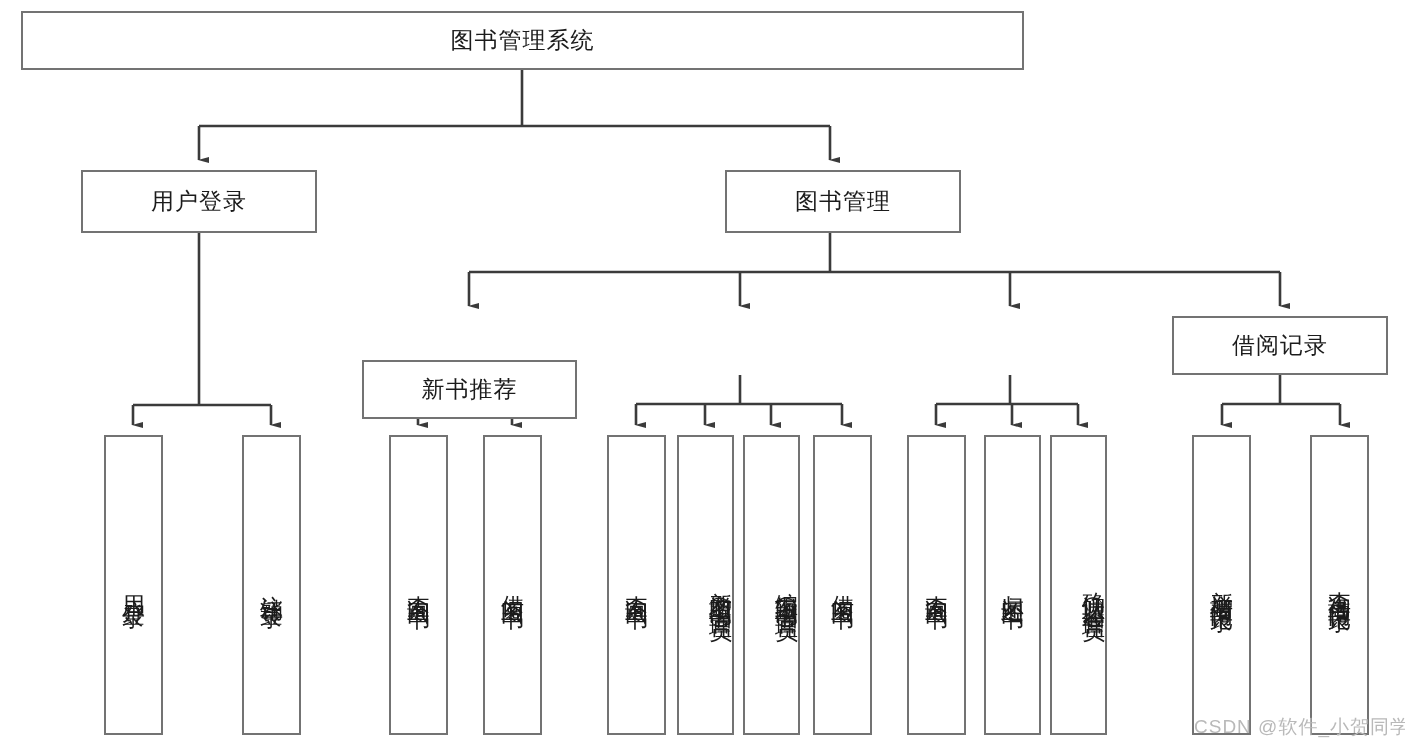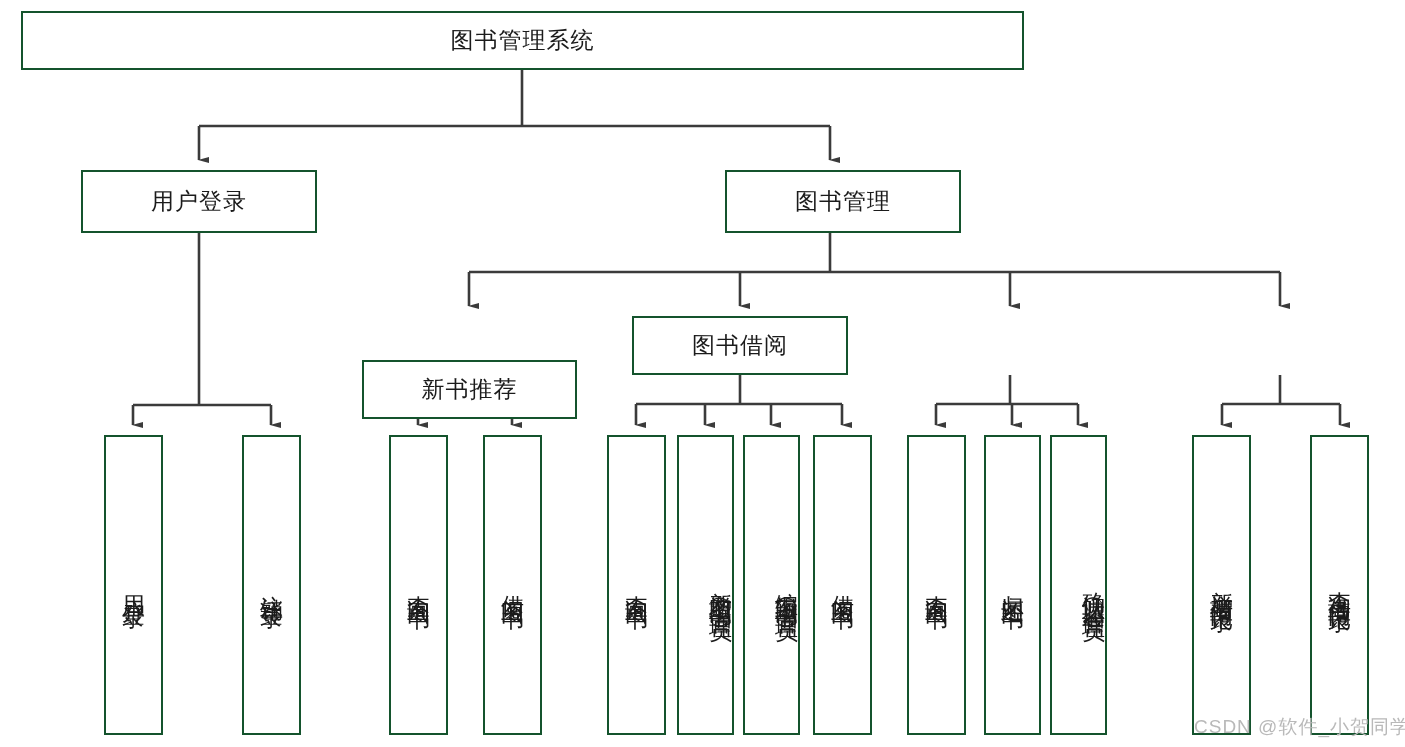--- a/index.html
+++ b/index.html
@@ -1,19 +1,19 @@
 <!DOCTYPE html>
 <html><head>
 <meta charset="utf-8">
 <style>
   html,body{margin:0;padding:0;background:#ffffff;}
   body{font-family:"Liberation Sans","DejaVu Sans",sans-serif;}
   #stage{position:relative;width:1405px;height:747px;background:#fff;overflow:hidden;}
   svg#wires{position:absolute;left:0;top:0;width:1405px;height:747px;pointer-events:none;}
-  .node{position:absolute;box-sizing:border-box;border:2px solid #14532d;background:#ffffff;
+  .node{position:absolute;box-sizing:border-box;border:2px solid #737373;background:#ffffff;
         display:flex;align-items:center;justify-content:center;color:#1b1b1b;}
   .node.h{font-size:23px;letter-spacing:1px;}
   .node.v{font-size:23px;writing-mode:vertical-rl;text-orientation:upright;
           letter-spacing:4px;line-height:1;padding-top:14px;align-items:flex-start;justify-content:center;}
   .node.v.mid{align-items:center;padding-top:0;}
   .watermark{position:absolute;font-size:19px;color:#b9b9b9;white-space:nowrap;letter-spacing:1px;}
 </style>
 </head>
 <body>
 
@@ -76,22 +76,22 @@
   <div class="node h" style="left:81px;top:170px;width:236px;height:63px;">
     <span>用户登录</span>
   </div>
   <div class="node h" style="left:725px;top:170px;width:236px;height:63px;">
     <span>图书管理</span>
   </div>
 
   <div class="node h" style="left:362px;top:316px;width:215px;height:59px;margin-top:44px;">
     <span>新书推荐</span>
   </div>
-  <div class="node h" style="left:632px;top:316px;width:216px;height:59px;">
-    <span>图书借阅</span>
+  <div class="node h" style="left:1172px;top:316px;width:216px;height:59px;">
+    <span>借阅记录</span>
   </div>
 
   <div class="node v mid" style="left:104px;top:435px;width:59px;height:300px;">
     <span>用户登录</span>
   </div>
   <div class="node v mid" style="left:242px;top:435px;width:59px;height:300px;">
     <span>注销登录</span>
   </div>
 
   <div class="node v mid" style="left:389px;top:435px;width:59px;height:300px;">

